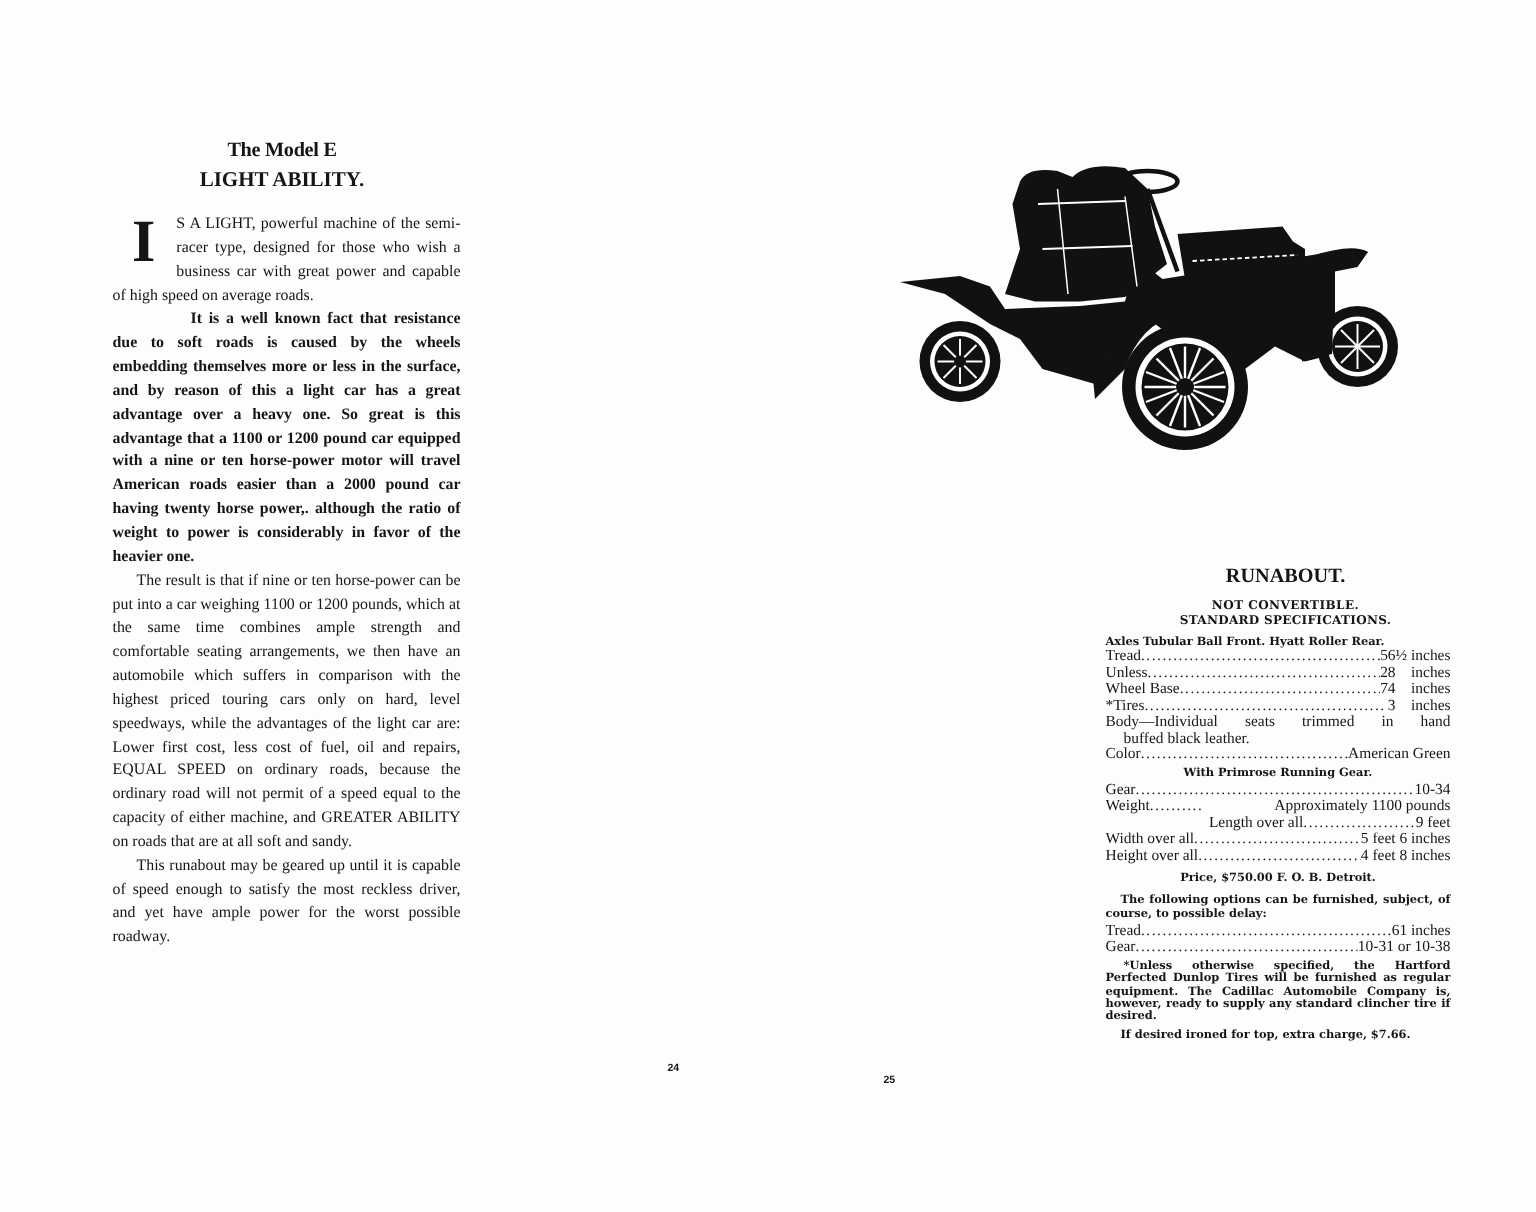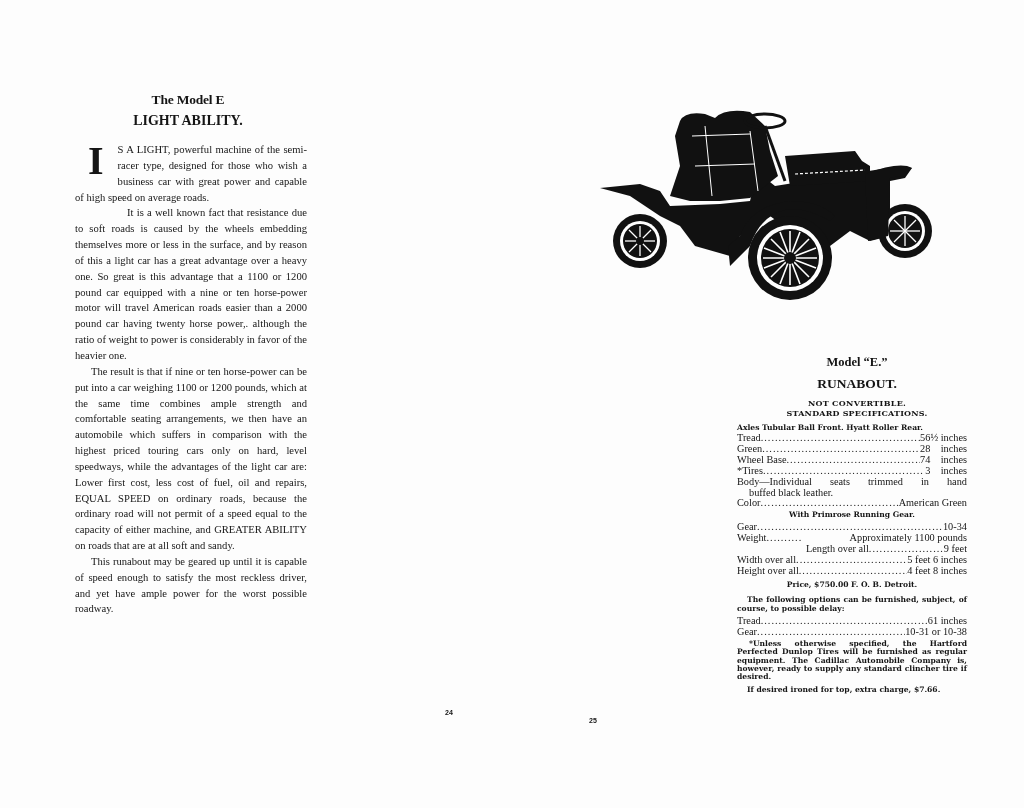--- a/index.html
+++ b/index.html
@@ -6,21 +6,21 @@
   body{width:1024px;height:808px;position:relative;overflow:hidden;font-family:"Liberation Serif","DejaVu Serif",serif;color:#151515;}
   .page{position:absolute;top:0;height:808px;}
   #left-page{left:0;width:512px;}
   #right-page{left:512px;width:512px;}
   .title1{position:absolute;left:60px;width:256px;top:92px;text-align:center;font-weight:bold;font-size:13.5px;letter-spacing:-0.2px;}
   .title2{position:absolute;left:60px;width:256px;top:113px;text-align:center;font-weight:bold;font-size:14px;}
   .body{position:absolute;left:75px;width:232px;top:142px;font-size:10.6px;line-height:15.85px;text-align:justify;}
   .body p{margin:0;}
   .dropcap{float:left;font-size:40px;line-height:30px;font-weight:bold;margin:4px 14px 0 13px;font-family:"Liberation Serif",serif;}
   .ind{text-indent:16px;}
-  .ind2{text-indent:52px;}
+  .ind2{text-indent:52px;font-weight:bold;}
   .pagenum{position:absolute;font-size:7px;font-weight:bold;font-family:"Liberation Sans",sans-serif;}
   #car{position:absolute;left:88px;top:106px;width:335px;height:205px;}
   .rt1{position:absolute;left:220px;width:250px;top:355px;text-align:center;font-weight:bold;font-size:12.5px;}
   .rt2{position:absolute;left:220px;width:250px;top:376px;text-align:center;font-weight:bold;font-size:13.5px;}
   .rt3{position:absolute;left:220px;width:250px;top:398px;text-align:center;font-weight:900;font-size:8px;letter-spacing:0.3px;font-family:"DejaVu Serif",serif;}
   .rt4{position:absolute;left:220px;width:250px;top:408px;text-align:center;font-weight:900;font-size:8px;letter-spacing:0.2px;font-family:"DejaVu Serif",serif;}
   .specs{position:absolute;left:225px;width:230px;top:423px;font-size:10.3px;line-height:10.9px;}
   .small{font-family:"DejaVu Serif",serif;font-weight:bold;font-size:7.6px;line-height:9px;}
   .row{display:flex;white-space:nowrap;overflow:hidden;justify-content:flex-end;}
   .row .lbl{flex:none;}
@@ -95,34 +95,33 @@
       <line x1="180" y1="126" x2="200" y2="178"></line>
         <line x1="200" y1="126" x2="180" y2="178"></line>
       <line x1="164" y1="142" x2="216" y2="162"></line>
         <line x1="164" y1="162" x2="216" y2="142"></line>
     </g>
     <circle cx="190" cy="152" r="6" fill="#111"></circle>
 
     <path d="M140 130 Q150 100 190 95 Q220 95 235 110 L230 115 Q205 100 185 104 Q160 110 150 140 L130 160 L128 140 Z" fill="#111"></path>
   </svg>
 
-  <div class="rt1">Model “E.”</div>
   <div class="rt2">RUNABOUT.</div>
   <div class="rt3">NOT CONVERTIBLE.</div>
   <div class="rt4">STANDARD SPECIFICATIONS.</div>
 
   <div class="specs">
     <div class="small" style="margin-bottom:1px;">Axles Tubular Ball Front.  Hyatt Roller Rear.</div>
     <div class="row">
         <span class="lbl">Tread </span>
         <span class="dots"></span>
         <span class="val" style="white-space:pre">56½ inches</span>
       </div>
     <div class="row">
-        <span class="lbl">Green </span>
+        <span class="lbl">Unless </span>
         <span class="dots"></span>
         <span class="val" style="white-space:pre">28    inches</span>
       </div>
     <div class="row">
         <span class="lbl">Wheel Base </span>
         <span class="dots"></span>
         <span class="val" style="white-space:pre">74    inches</span>
       </div>
     <div class="row">
         <span class="lbl">*Tires </span>

